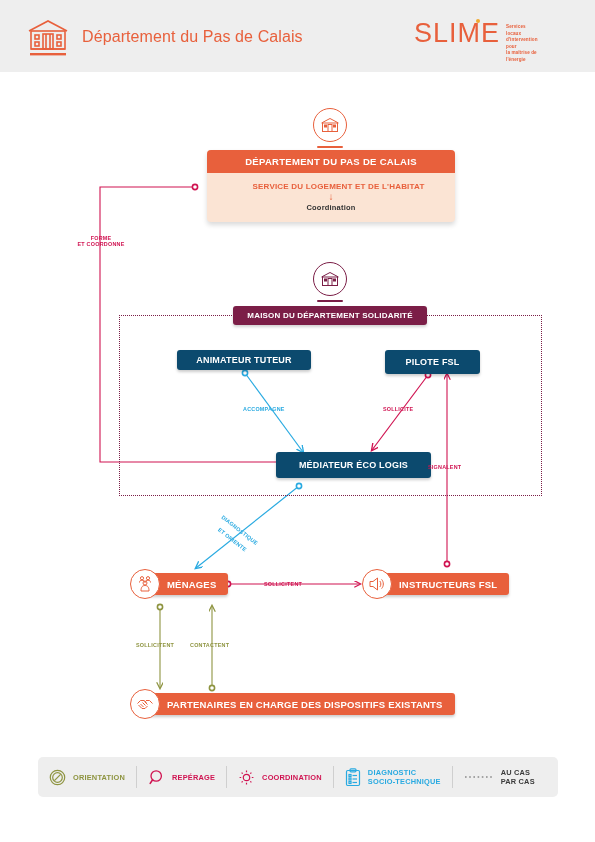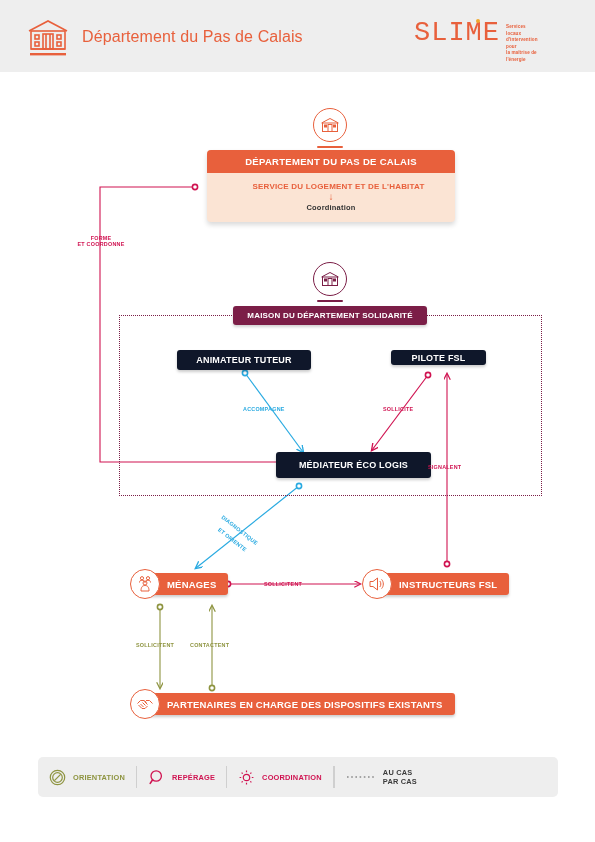--- a/index.html
+++ b/index.html
@@ -25,21 +25,21 @@
   .hdr-icon { position: absolute; left: 26px; top: 18px; width: 44px; height: 40px; }
   .hdr-title {
     position: absolute; left: 82px; top: 28px;
     font-size: 16px; color: #E8603C; font-weight: 400;
     letter-spacing: .1px;
   }
   .slime-logo { position: absolute; left: 414px; top: 18px; }
   .slime-word {
     font-size: 27px; color: #E8603C; font-weight: 300;
     letter-spacing: 1px; line-height: 30px;
-    font-family: Liberation Mono, monospace;
+    font-family: Liberation Sans, sans-serif;
   }
   .slime-dot {
     position: absolute; left: 62px; top: 1px;
     width: 4px; height: 4px; border-radius: 50%; background: #F0A830;
   }
   .slime-sub {
     position: absolute; left: 92px; top: 6px;
     font-size: 4.6px; color: #E8603C; font-weight: bold;
     line-height: 6.6px; letter-spacing: .1px;
   }
@@ -94,21 +94,21 @@
     width: 194px; height: 19px;
     background: #7B1E47; color: #fff;
     font-size: 8px; font-weight: bold; letter-spacing: .2px;
     display: flex; align-items: center; justify-content: center;
     border-radius: 3px;
     box-shadow: 0 2px 3px rgba(0,0,0,.18);
   }
 
   
   .pill {
-    position: absolute; background: #0f172a; color: #fff;
+    position: absolute; background: #0c4a6e; color: #fff;
     font-size: 9px; font-weight: bold; letter-spacing: .2px;
     display: flex; align-items: center; justify-content: center;
     border-radius: 3px; box-shadow: 0 2px 3px rgba(0,0,0,.2);
   }
 
   
   .conn-label {
     position: absolute; font-size: 5.4px; font-weight: bold;
     letter-spacing: .25px; white-space: nowrap;
   }
@@ -273,21 +273,21 @@
       </g>
     </svg>
   </div>
   <div class="circ-underline purple" style="left:317px; top:300px;"></div>
 
   <div class="mds-zone"></div>
   <div class="mds-label">MAISON DU DÉPARTEMENT SOLIDARITÉ</div>
 
   <div class="pill" style="left:177px; top:350px; width:134px; height:20px;">ANIMATEUR TUTEUR</div>
 
-  <div class="pill" style="left:385px; top:350px; width:95px; height:15px;margin-left:6px;">PILOTE FSL</div>
+  <div class="pill" style="left:385px; top:350px; width:95px; height:24px;">PILOTE FSL</div>
 
   <div class="pill" style="left:240px; top:452px; width:155px; height:26px;margin-left:36px;">MÉDIATEUR ÉCO LOGIS</div>
 
   <div class="conn-label lbl-blue" style="left:243px; top:406px;">ACCOMPAGNE</div>
 
   <div class="conn-label lbl-pink" style="left:383px; top:406px;">SOLLICITE</div>
 
   <div class="conn-label lbl-pink" style="left:428px; top:464px;">SIGNALENT</div>
 
   <div style="position:absolute; left:224px; top:514px; transform: rotate(38deg); transform-origin: left top; text-align:center;">
@@ -379,20 +379,40 @@
             <path d="M8.5 1.6 L8.5 3.2 M8.5 13.8 L8.5 15.4 M1.6 8.5 L3.2 8.5 M13.8 8.5 L15.4 8.5
                      M3.6 3.6 L4.7 4.7 M12.3 12.3 L13.4 13.4 M13.4 3.6 L12.3 4.7 M4.7 12.3 L3.6 13.4"></path>
           </g>
         </svg>
       </span>
       <span class="legend-text t-pink">COORDINATION</span>
     </div>
 
     <div class="legend-div"></div>
 
+    <div class="legend-item">
+      <span>
+        <svg width="16" height="19" viewBox="0 0 16 19">
+          <g fill="none" stroke="#29AAE1" stroke-width="1.2">
+            <rect x="1.5" y="2.5" width="13" height="15" rx="1.2"></rect>
+            <rect x="5" y="0.8" width="6" height="3" rx="1"></rect>
+            <rect x="4" y="6.5" width="2" height="2"></rect>
+            <rect x="4" y="10" width="2" height="2"></rect>
+            <rect x="4" y="13.5" width="2" height="2"></rect>
+            <line x1="7.5" y1="7.5" x2="12" y2="7.5"></line>
+            <line x1="7.5" y1="11" x2="12" y2="11"></line>
+            <line x1="7.5" y1="14.5" x2="12" y2="14.5"></line>
+          </g>
+        </svg>
+      </span>
+      <span class="legend-text t-blue">
+        <span style="display:block;">DIAGNOSTIC</span>
+        <span style="display:block;">SOCIO-TECHNIQUE</span>
+      </span>
+    </div>
 
     <div class="legend-div"></div>
 
     <div class="legend-item">
       <span>
         <svg width="30" height="6" viewBox="0 0 30 6">
           <line x1="1" y1="3" x2="29" y2="3" stroke="#8a8a8a" stroke-width="1.4" stroke-dasharray="1.6 2.6"></line>
         </svg>
       </span>
       <span class="legend-text t-dark">

